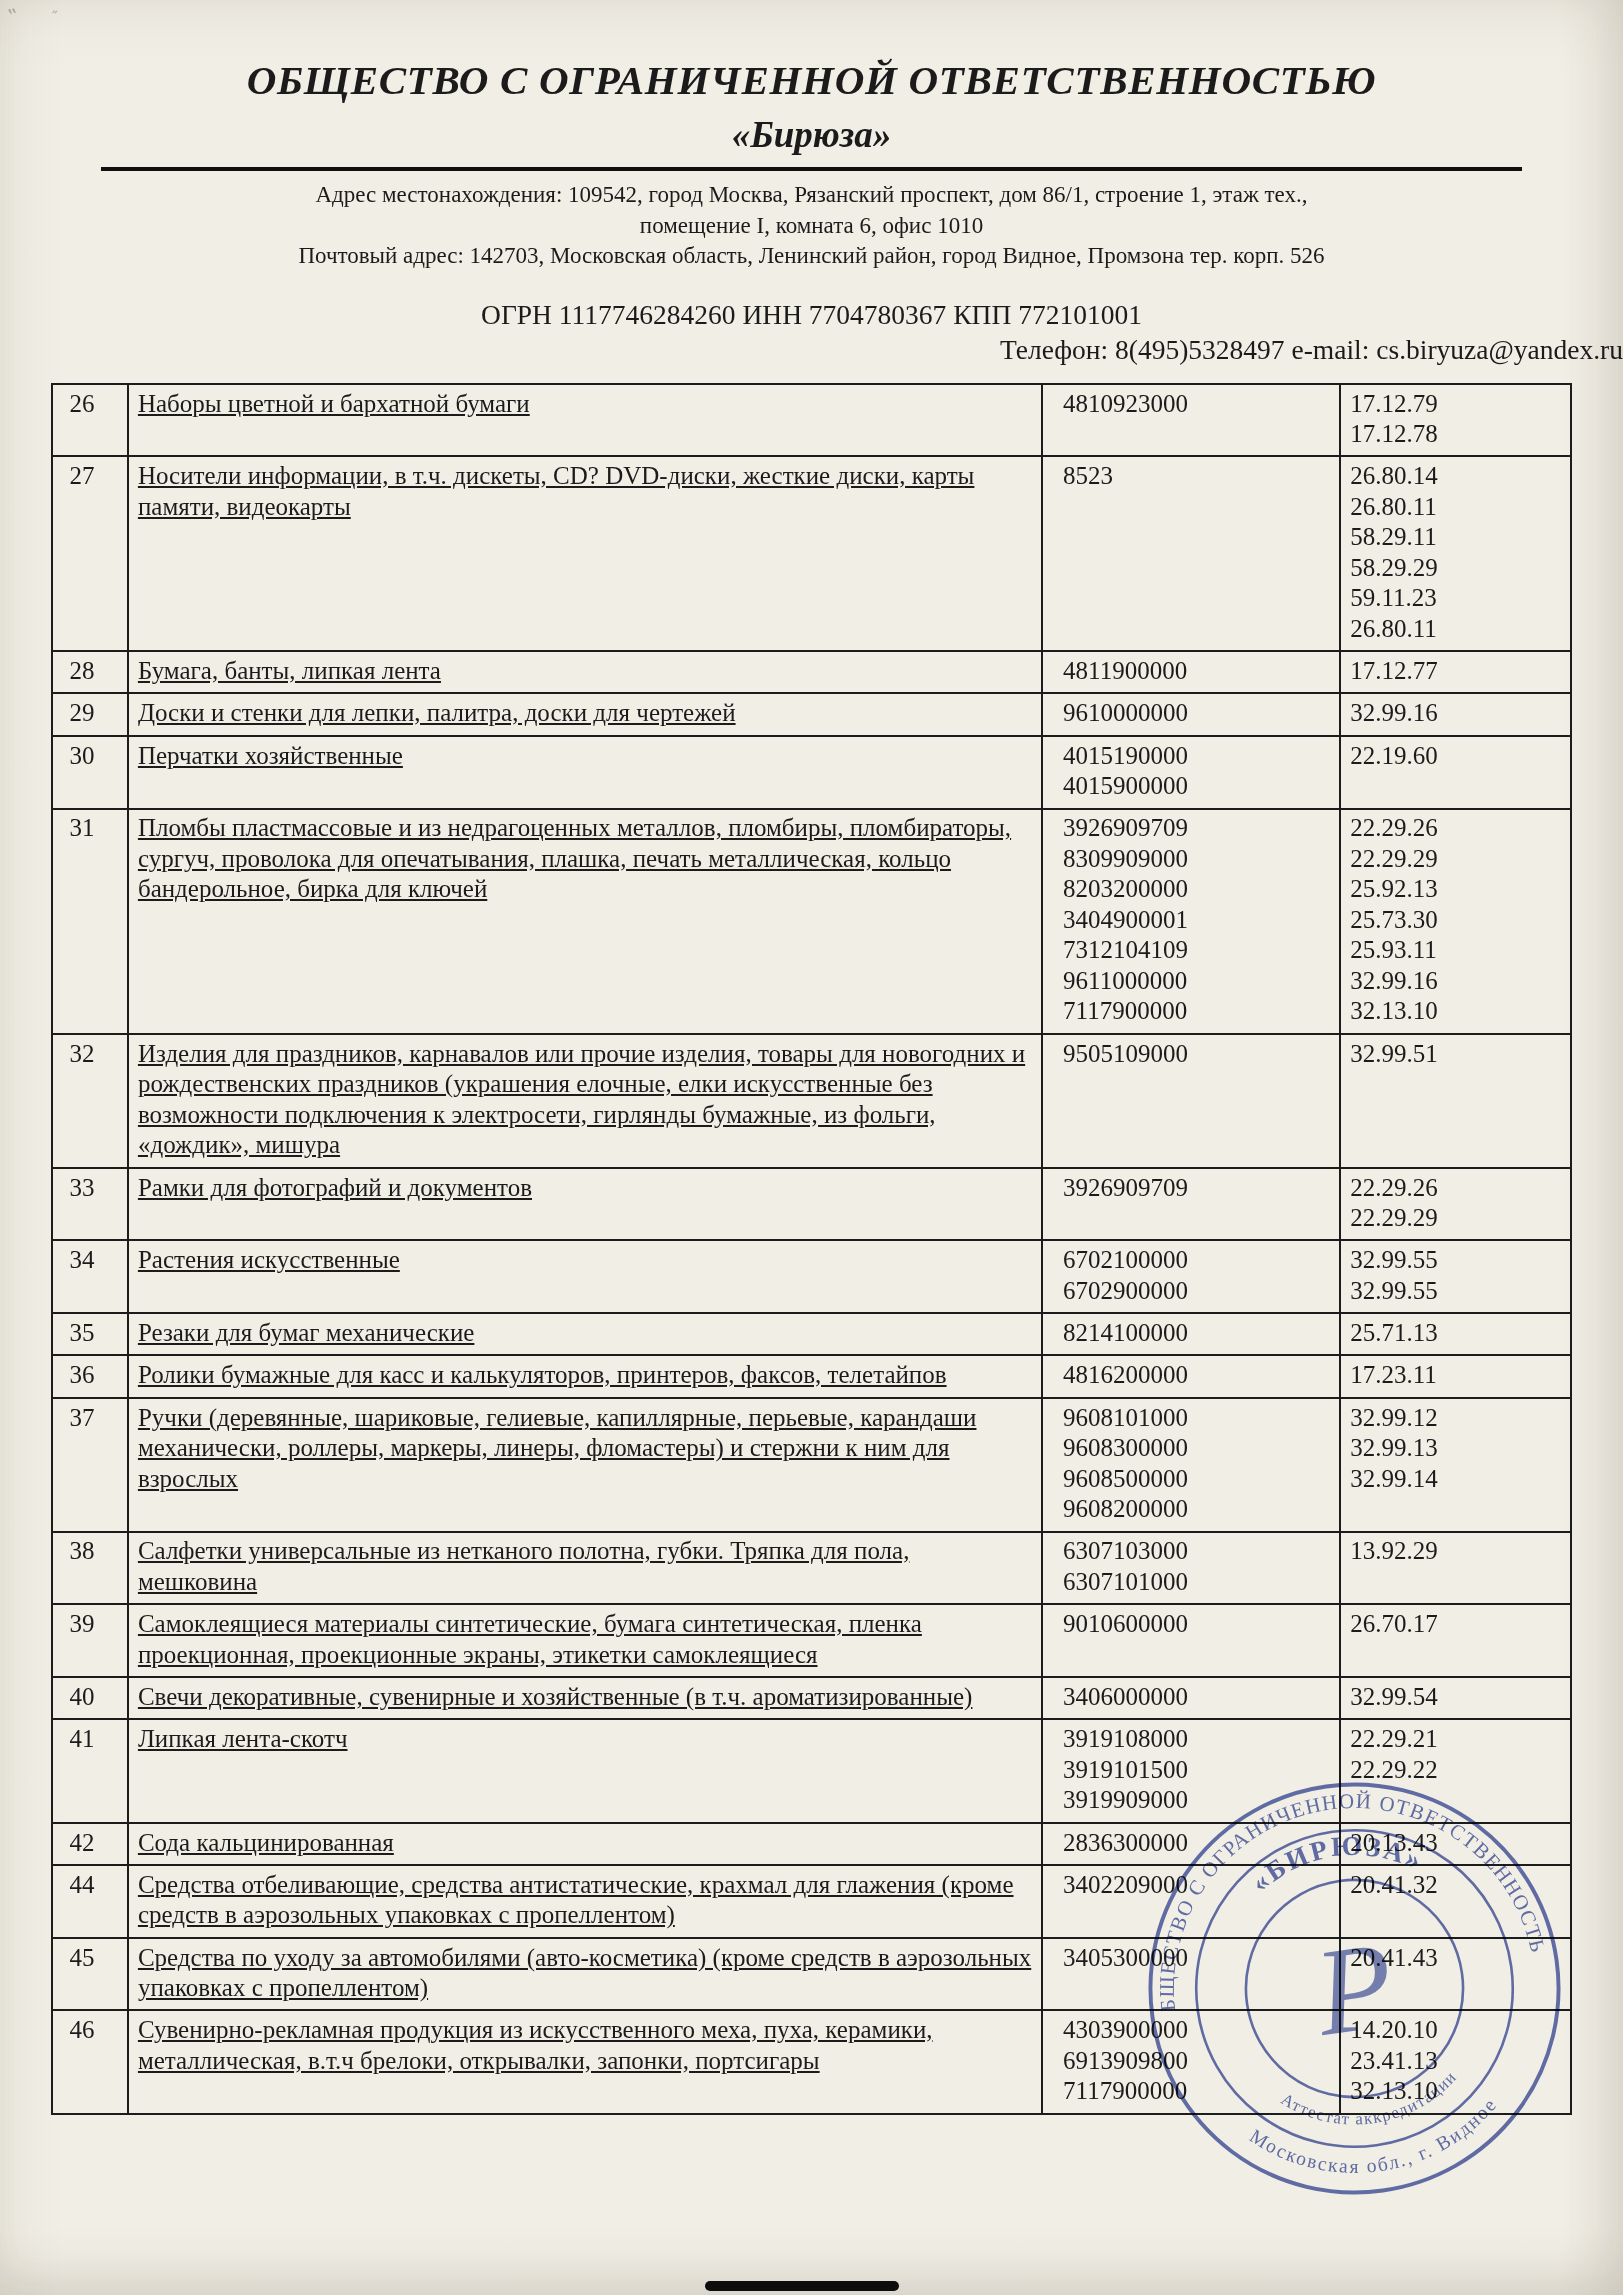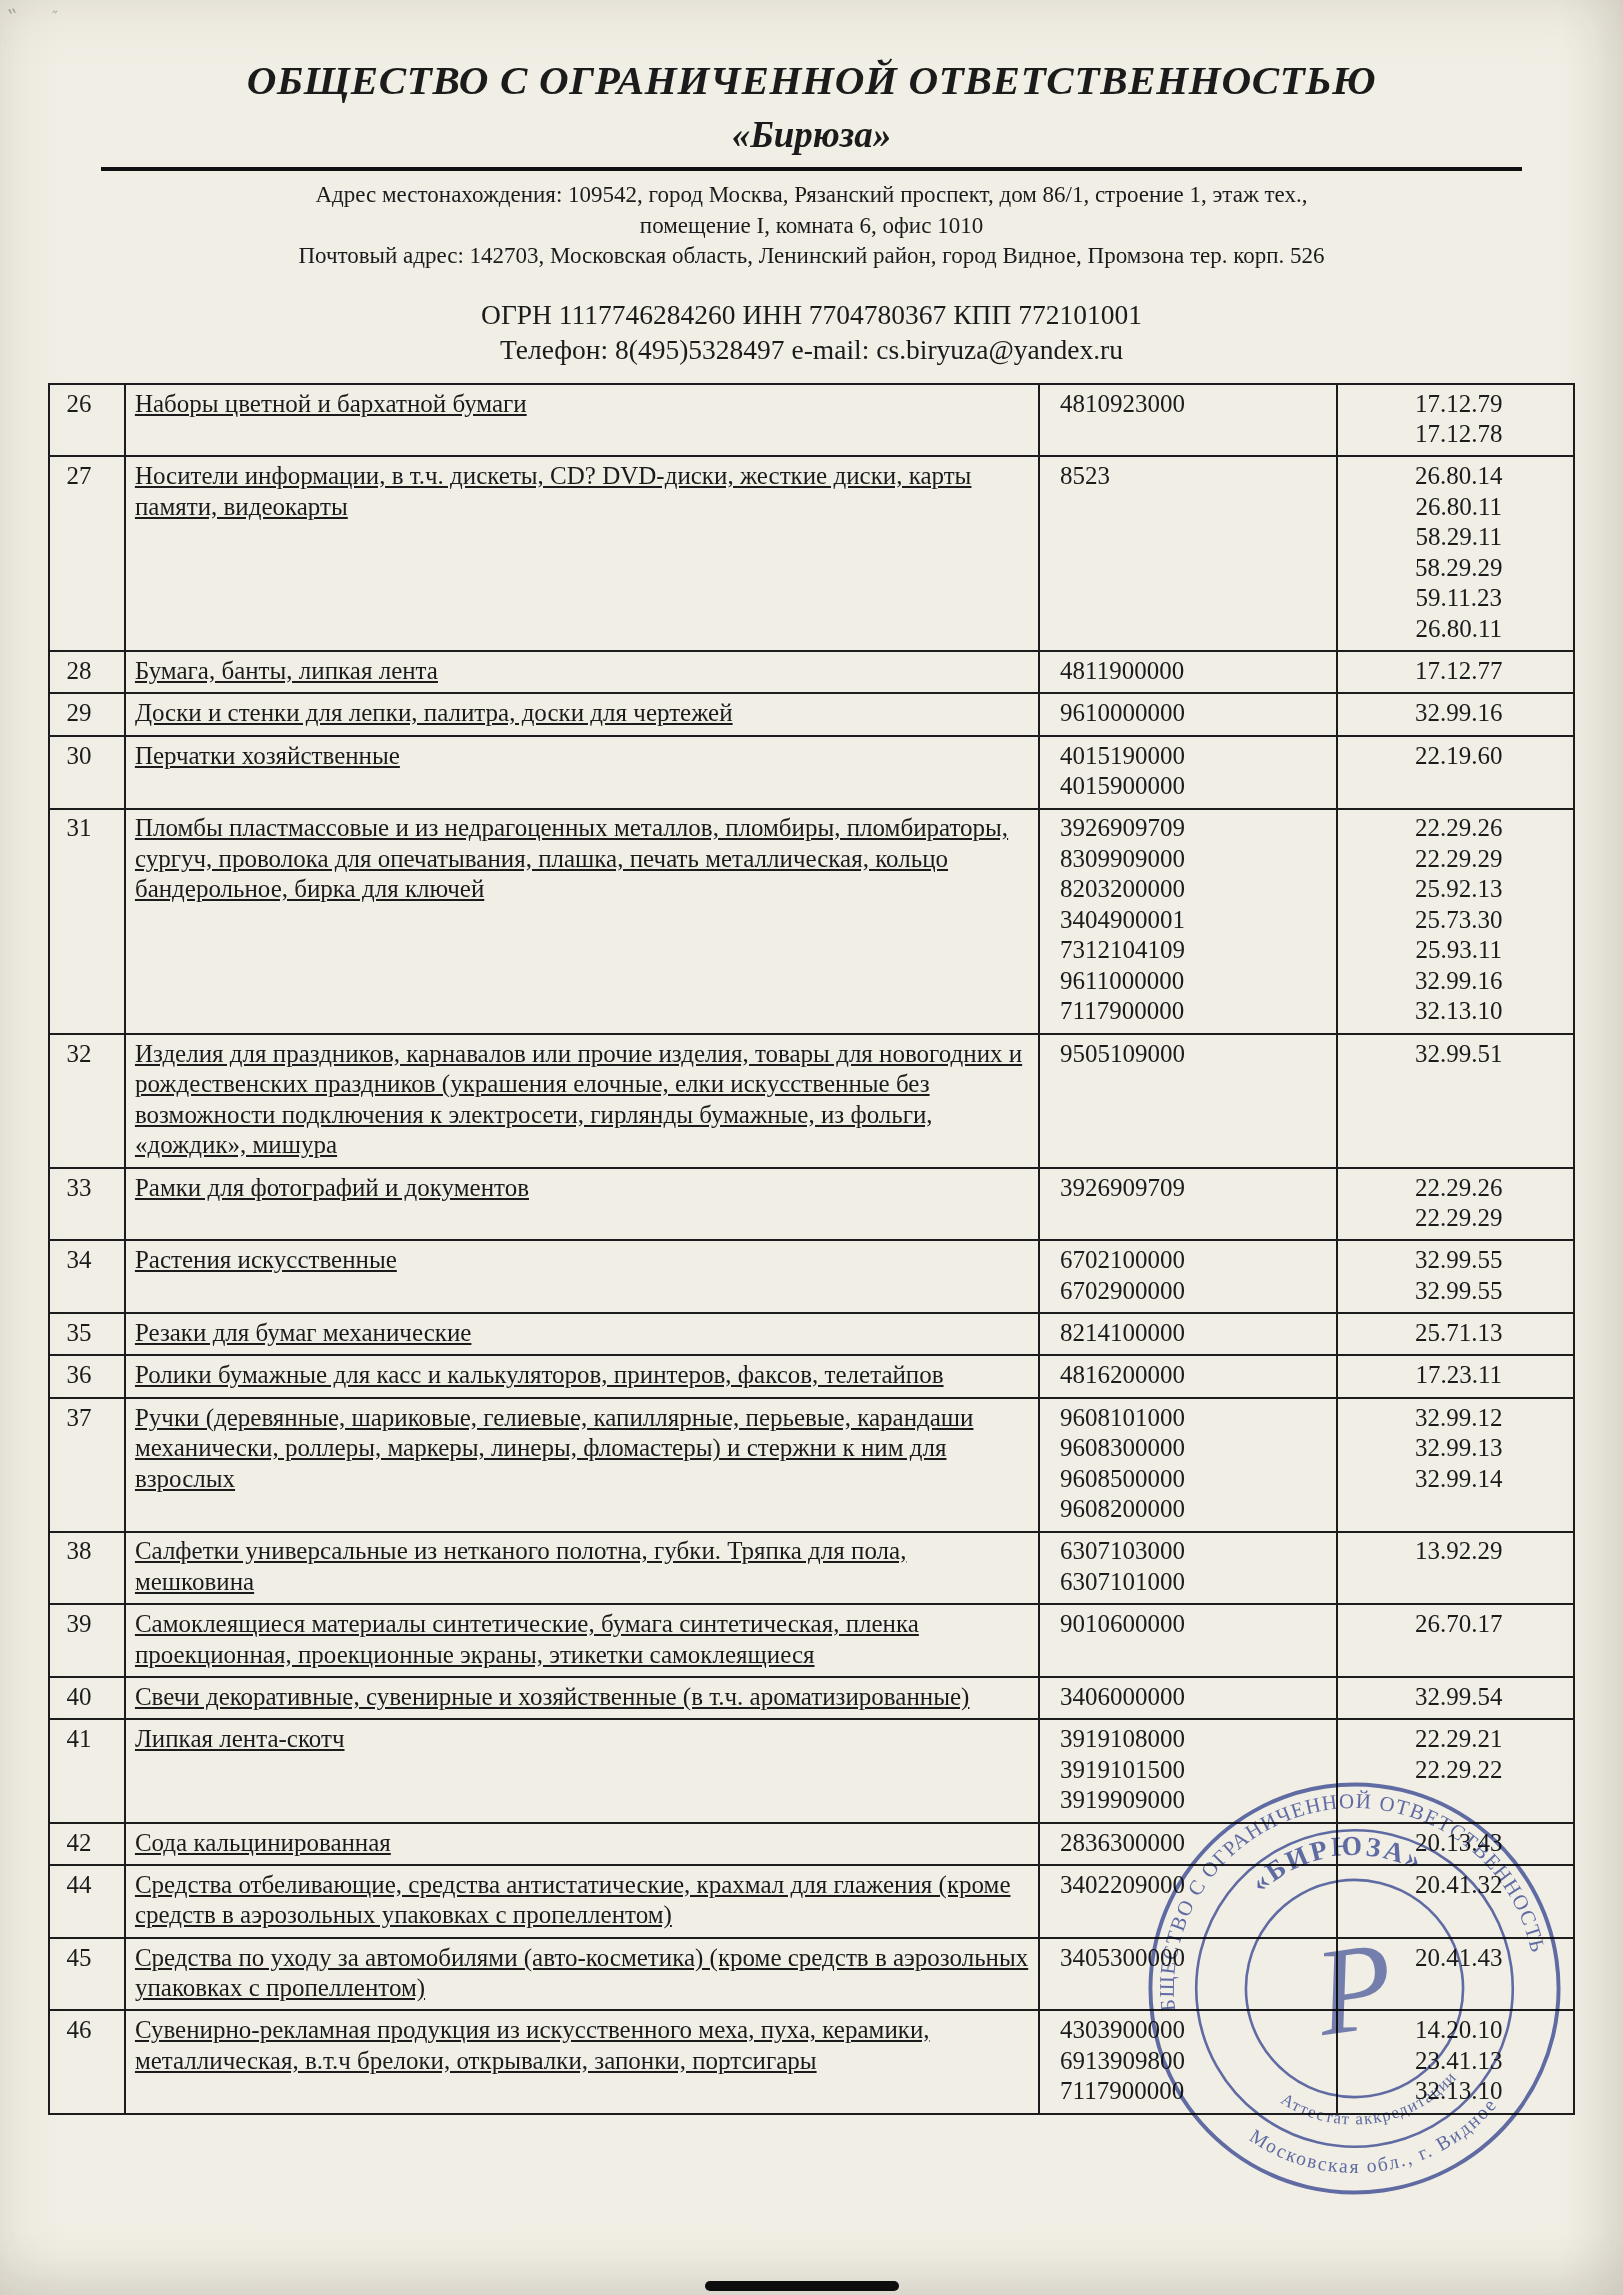--- a/index.html
+++ b/index.html
@@ -25,41 +25,41 @@
     margin:0 auto;
   }
   .subtitle {
     font-size:37px; font-weight:bold; font-style:italic; margin-top:9.2px;
   }
   .rule {
     width:1421px; height:4.6px; background:#101010; margin:10.5px auto 9.2px auto;
   }
   .addr-line { font-size:23px; line-height:1.32; }
   .reg-line  { font-size:27.5px; margin-top:27.5px;text-align:center; }
-  .contact-line { font-size:27.5px; margin-top:2.6px; }
+  .contact-line { font-size:27.5px; margin-top:2.6px;text-align:right; }
 
   
   .doc-table {
     border-collapse:collapse;
     table-layout:fixed;
     width:1420px;
     margin:17px auto 0 auto;
   }
   .doc-table td {
     border:2px solid #1c1c1c;
     font-size:25px;
     line-height:1.22;
     padding:3.9px 9.2px 5.9px 9.2px;
     vertical-align:top;
     word-wrap:break-word;
   }
   td.col-num   { width:48px;  padding-left:17px; }
   td.col-desc  { width:894px;text-decoration:underline; }
   td.col-code  { width:267px; padding-left:20px; }
-  td.col-class { width:211px; padding-left:15px;text-align:center; }
+  td.col-class { width:211px; padding-left:9px; }
   .code-line, .class-line { white-space:nowrap; }
 
   
   .stamp {
     position:absolute;
     left:1140px; top:1774px;
     width:429px; height:429px;
     transform:rotate(-8deg);
     opacity:0.82;
     mix-blend-mode:multiply;

